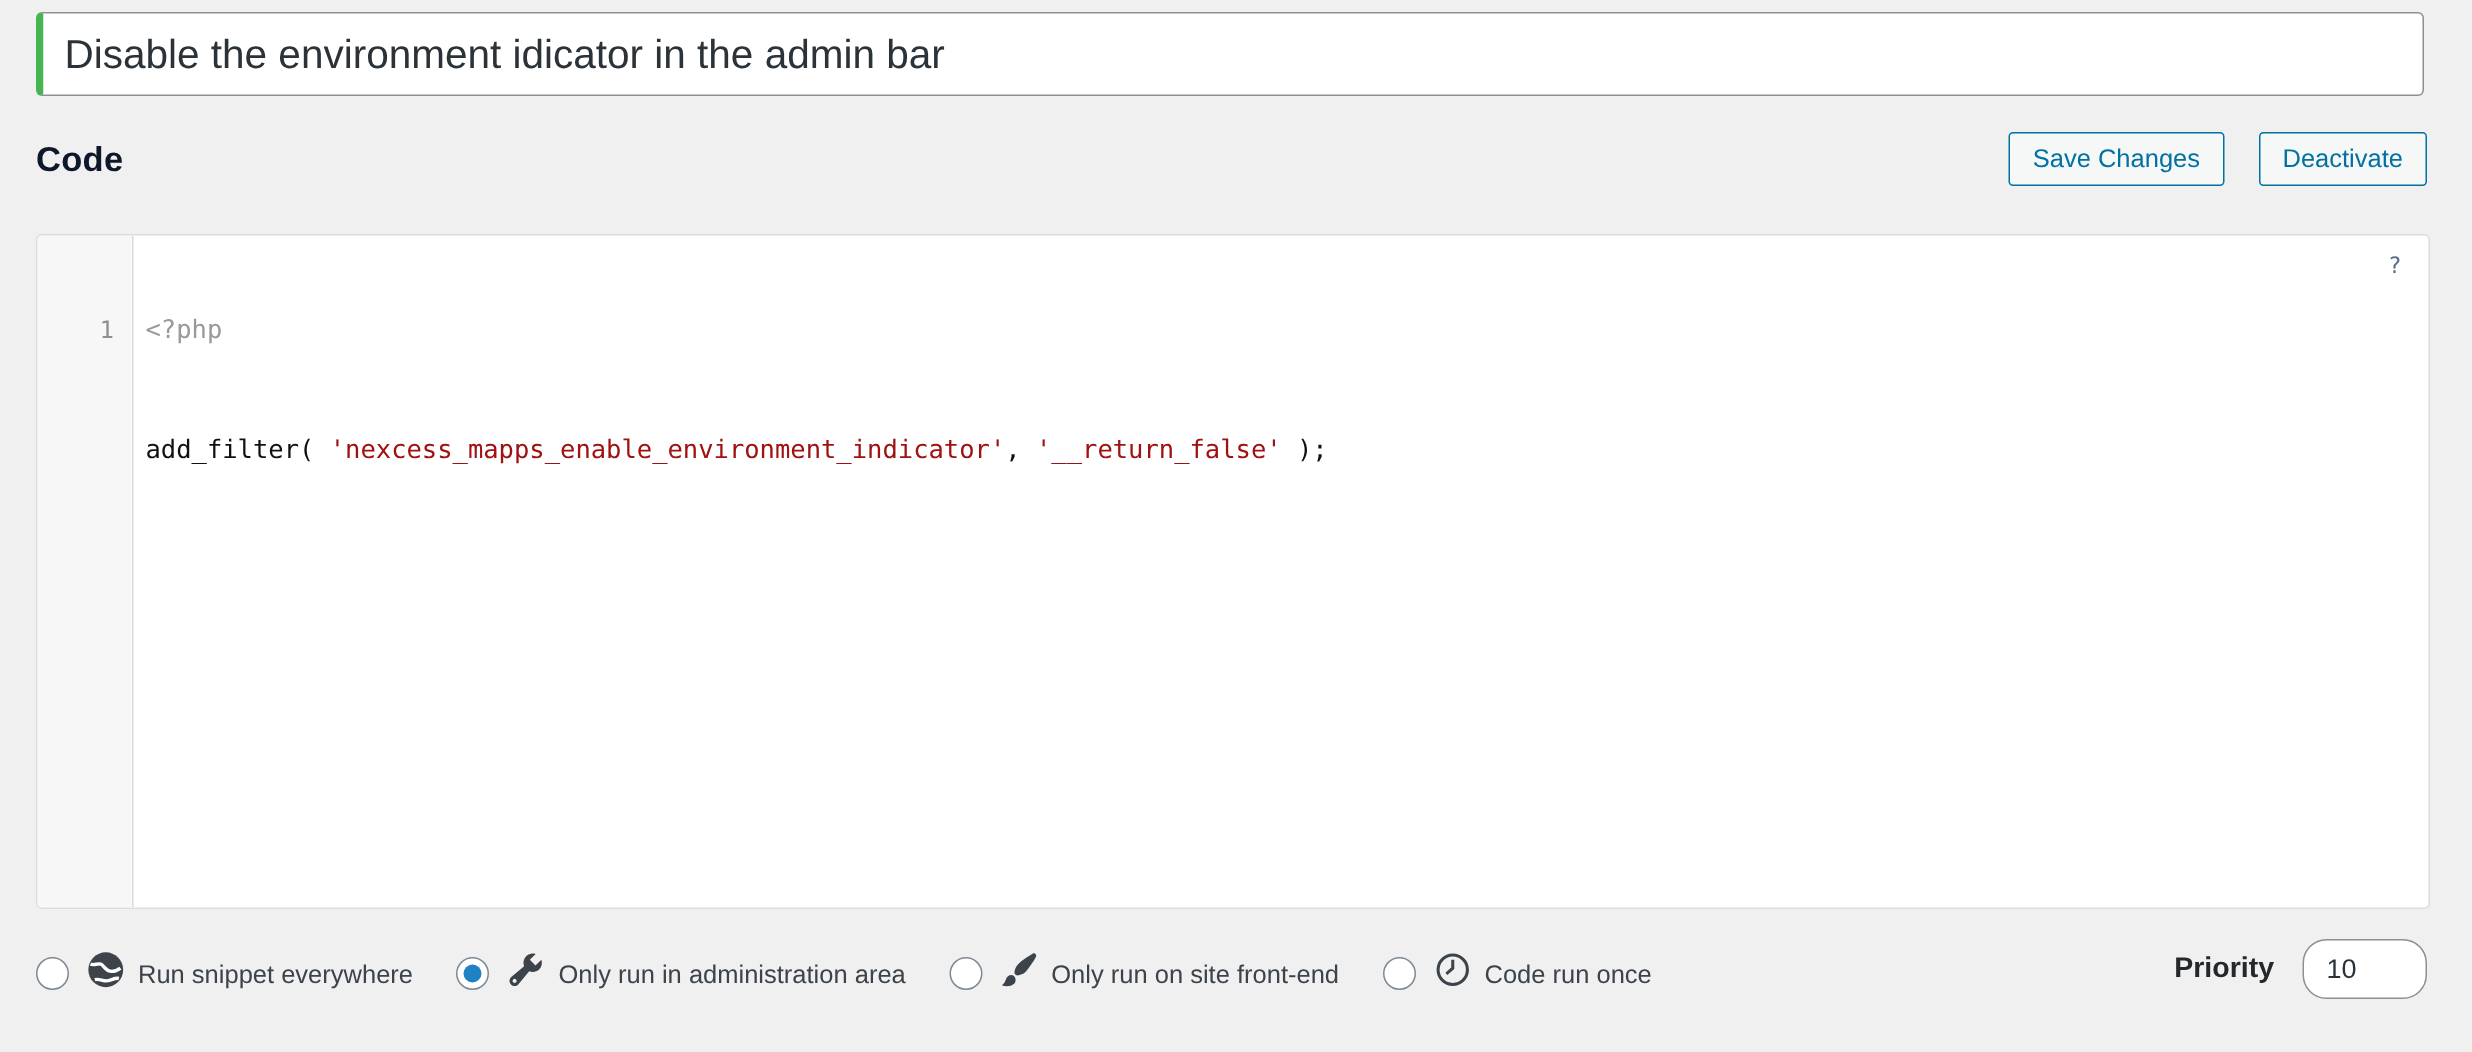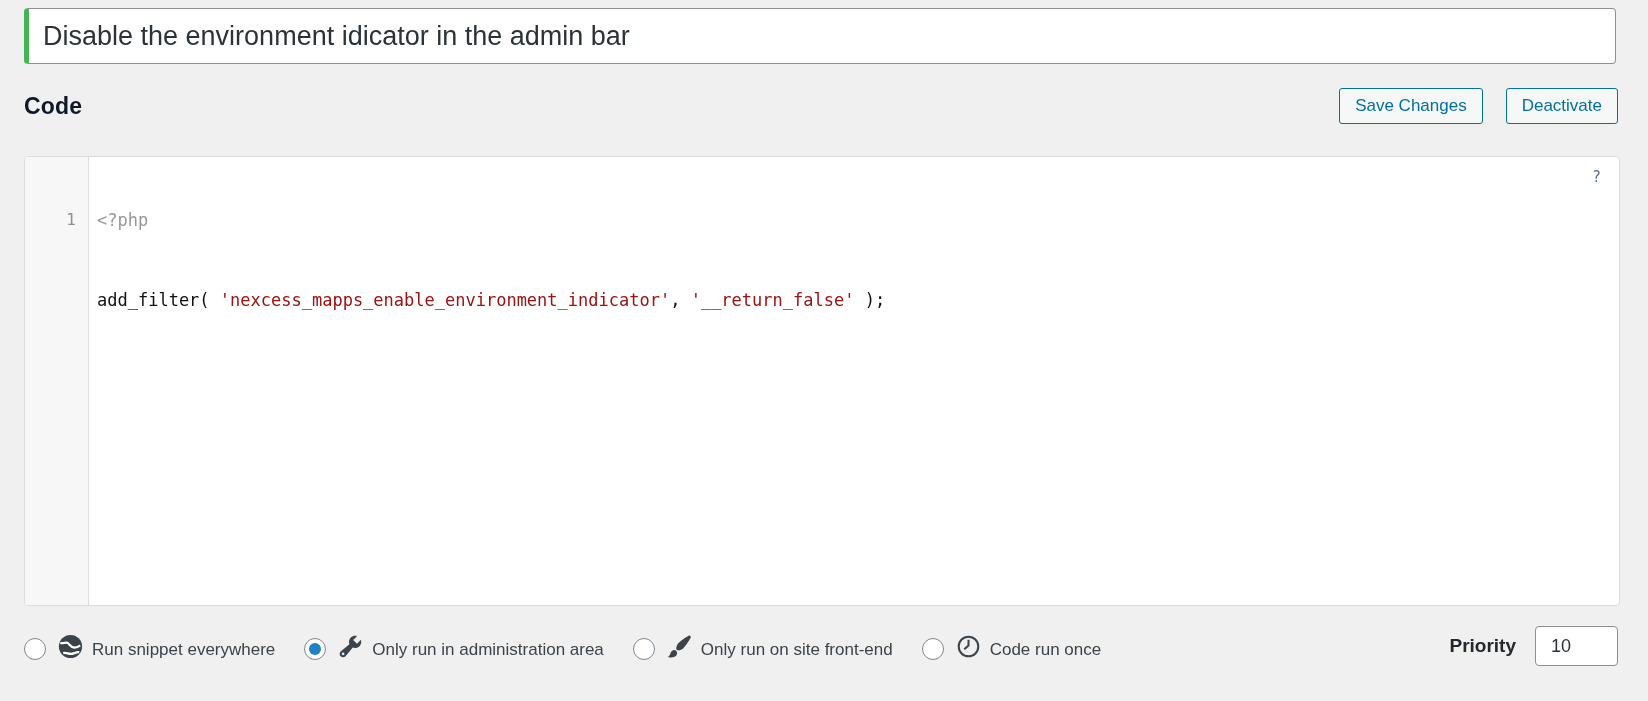--- a/index.html
+++ b/index.html
@@ -138,21 +138,21 @@
 
   .priority-group { margin-left: auto; display: flex; align-items: center; }
   .priority-label {
     font-size: 19px; font-weight: 700; color: #23282d;
     margin-right: 19px;
     padding-left: 28px;
   }
   .priority-input {
     width: 83px; height: 40px;
     border: 1px solid #8c8f94;
-    border-radius: 4px;
+    border-radius: 16px;
     background: #fff;
     font-family: "Liberation Sans", sans-serif;
     font-size: 18px;
     color: #2c3338;
     padding: 0 0 0 15px;
     outline: none;
   }
 </style>
 </head>
 <body>

